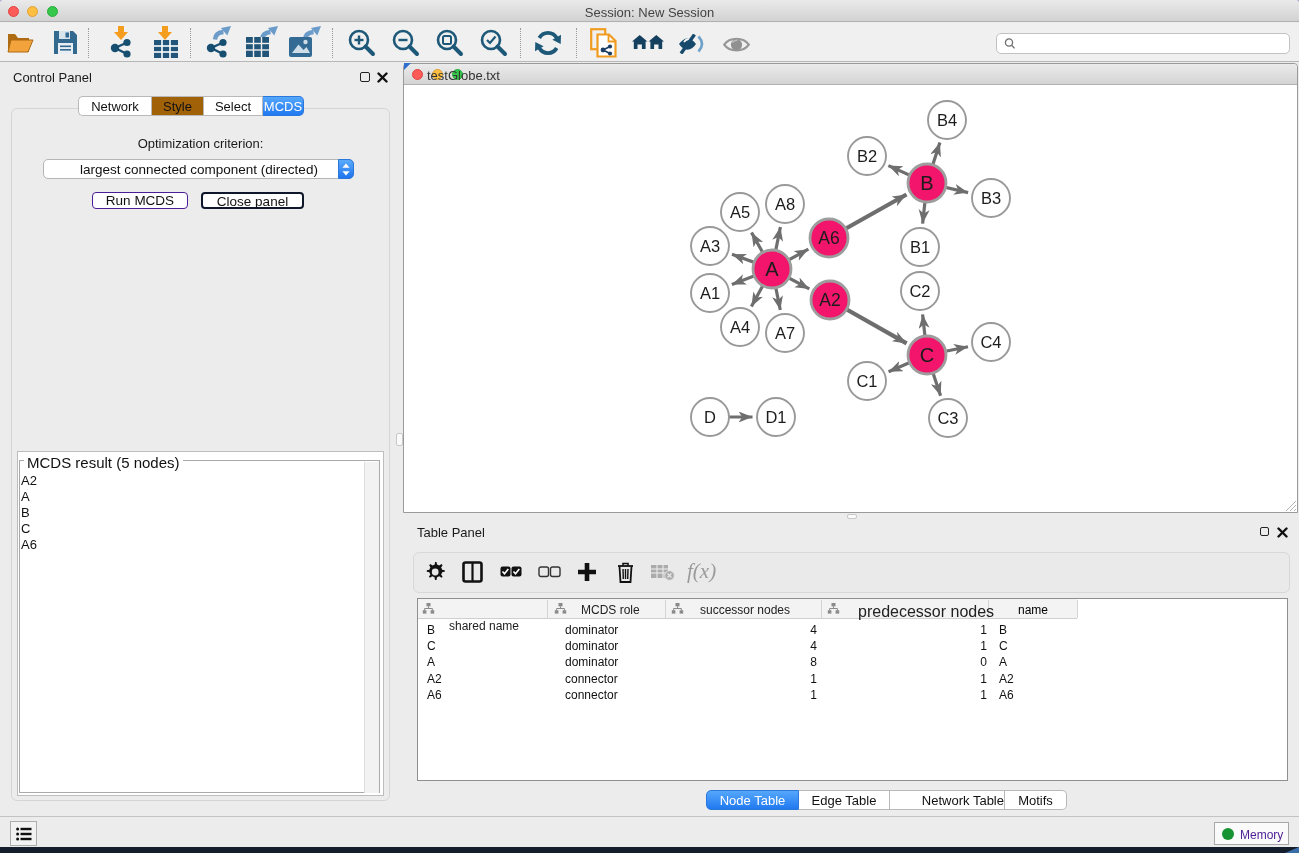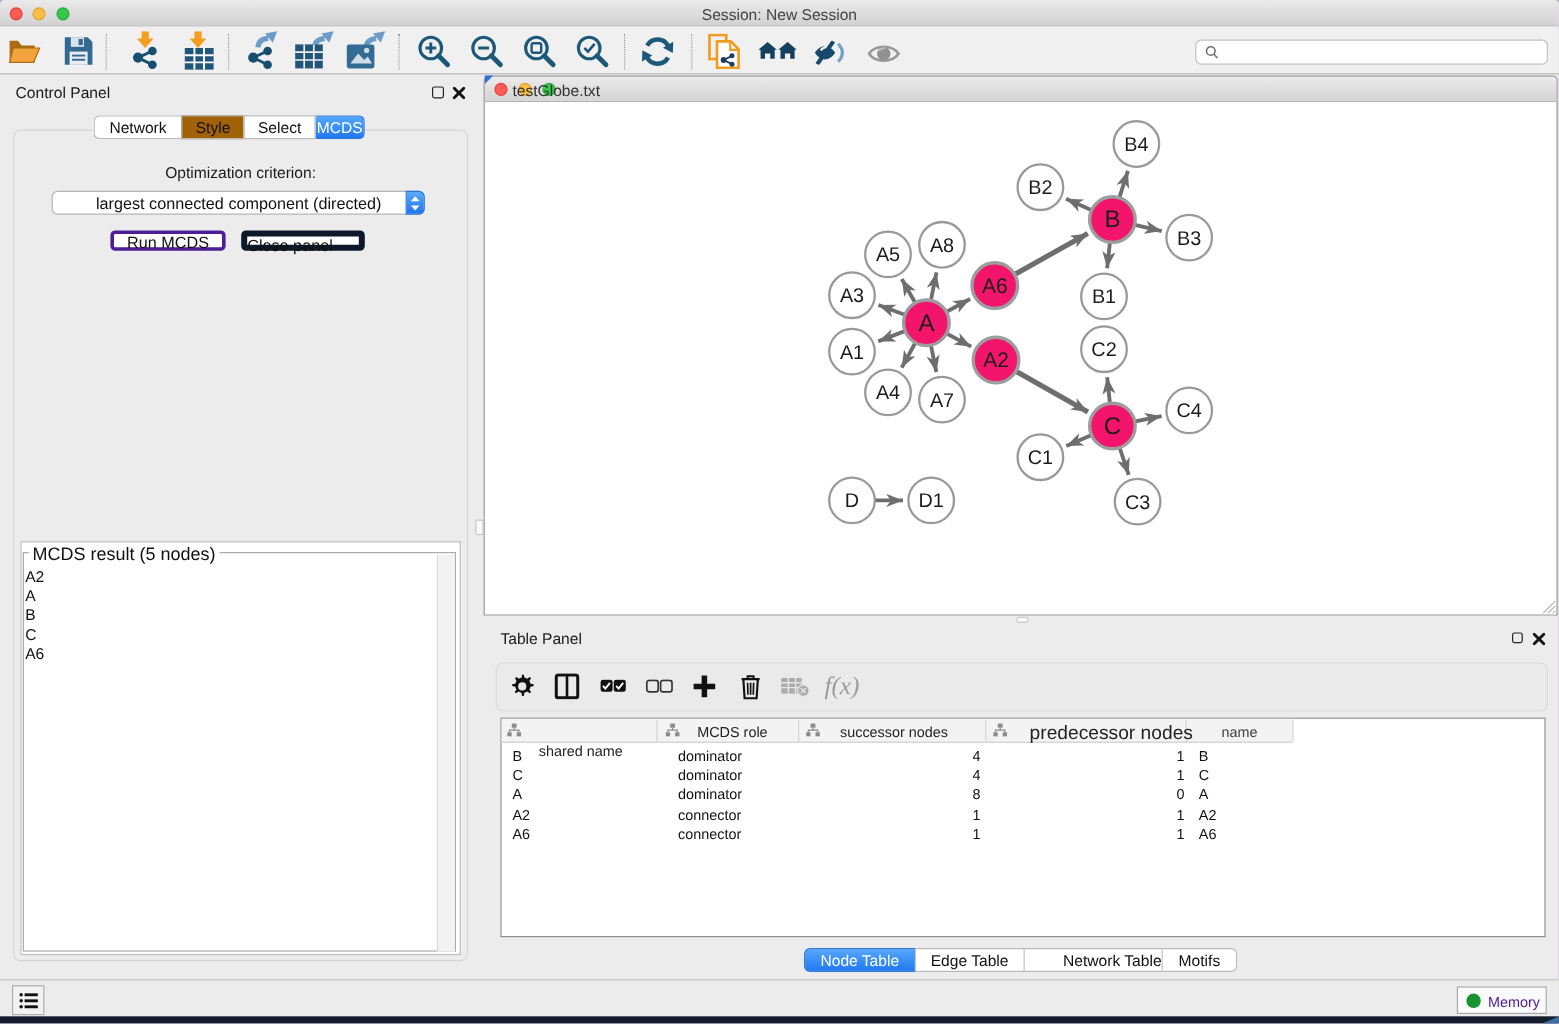--- a/index.html
+++ b/index.html
@@ -178,22 +178,22 @@
 <div class="abs" style="left:11px;top:136px;width:379px;text-align:center;font-size:13px;color:#1a1a1a;">Optimization criterion:</div>
 
 <div class="abs" style="left:43px;top:159px;width:311px;height:19.5px;background:#fff;border:1px solid #b5b5b5;border-radius:5px;"></div>
 <div class="abs" style="left:56px;top:162px;font-size:13.5px;color:#111;padding-left:24px;">largest connected component (directed)</div>
 <div class="abs" style="left:338px;top:159px;width:16px;height:19.5px;background:linear-gradient(#5babfc,#1f74ef);border:1px solid #2b78dd;border-radius:0 5px 5px 0;"></div>
 <svg class="abs" style="left:341px;top:162.5px" width="10" height="13" viewBox="0 0 10 13">
     <path d="M5 0.5 L8.6 4.8 L1.4 4.8 Z" fill="#fff"></path>
     <path d="M5 12.5 L8.6 8.2 L1.4 8.2 Z" fill="#fff"></path>
   </svg>
 
-<div class="abs" style="left:92px;top:192px;width:96px;height:17px;background:#fff;border:3px solid #4c1d95;border-radius:4px;text-align:center;line-height:16px;font-size:13.5px;color:#111;">Run MCDS</div>
-<div class="abs" style="left:201px;top:192px;width:103px;height:17px;background:#fff;border:5px solid #0f172a;border-radius:4px;text-align:left;line-height:16px;font-size:13.5px;color:#111;">Close panel</div>
+<div class="abs" style="left:92px;top:192px;width:96px;height:17px;background:#fff;border:1px solid #4c1d95;border-radius:4px;text-align:center;line-height:16px;font-size:13.5px;color:#111;">Run MCDS</div>
+<div class="abs" style="left:201px;top:192px;width:103px;height:17px;background:#fff;border:2px solid #0f172a;border-radius:4px;text-align:center;line-height:16px;font-size:13.5px;color:#111;">Close panel</div>
 
 <div class="abs" style="left:17px;top:451px;width:367px;height:345px;background:#fff;border:1px solid #bdbdbd;"></div>
 <div class="abs" style="left:19px;top:460px;width:361px;height:333px;border:1px solid #aaa;"></div>
 <div class="abs" style="left:24px;top:454px;background:#fff;padding:0 3px;font-size:15px;color:#111;">MCDS result (5 nodes)</div>
 <div class="abs" style="left:364px;top:462px;width:15px;height:331px;background:#f2f2f2;border-left:1px solid #ddd;"></div>
 <div class="abs" style="left:21px;top:473px;font-size:13px;color:#111;line-height:16px;">A2<br>A<br>B<br>C<br>A6</div>
 
 <div class="abs" style="left:403px;top:63px;width:895px;height:450px;background:#fff;border:1px solid #9a9a9a;border-radius:4px 4px 0 0;"></div>
 <div class="abs" style="left:404px;top:64px;width:893px;height:21px;background:linear-gradient(#ebebeb,#d4d4d4);border-bottom:1px solid #b0b0b0;border-radius:4px 4px 0 0;"></div>
 <div class="abs" style="left:404px;top:63px;width:0;height:0;border-top:7px solid #2f6fd0;border-right:7px solid transparent;"></div>
@@ -374,30 +374,30 @@
 <svg class="abs" style="left:827px;top:602px" width="13" height="13" viewBox="0 0 13 13">
 <rect x="4.5" y="1" width="4" height="3.4" fill="#8a8a8a"></rect>
 <rect x="0.8" y="8.2" width="3.6" height="3.4" fill="#8a8a8a"></rect>
 <rect x="8.6" y="8.2" width="3.6" height="3.4" fill="#8a8a8a"></rect>
 <path d="M6.5 4.5 L6.5 6.5 M2.6 8 L2.6 6.5 L10.4 6.5 L10.4 8" fill="none" stroke="#8a8a8a" stroke-width="1"></path>
 </svg>
 <div class="abs" style="left:449px;top:603px;font-size:12px;color:#222;margin-top:16px;">shared name</div>
 <div class="abs" style="left:581px;top:603px;font-size:12px;color:#222;">MCDS role</div>
 <div class="abs" style="left:700px;top:603px;font-size:12px;color:#222;">successor nodes</div>
 <div class="abs" style="left:858px;top:603px;font-size:16px;color:#222;">predecessor nodes</div>
-<div class="abs" style="left:1018px;top:603px;font-size:12px;color:#404040;">name</div>
+<div class="abs" style="left:1018px;top:603px;font-size:12px;color:#000000;">name</div>
 
 <div class="abs" style="left:427px;top:622px;font-size:12px;color:#111;line-height:16.2px;">B<br>C<br>A<br>A2<br>A6</div>
 <div class="abs" style="left:565px;top:622px;font-size:12px;color:#111;line-height:16.2px;">dominator<br>dominator<br>dominator<br>connector<br>connector</div>
 <div class="abs" style="left:740px;top:622px;width:77px;font-size:12px;color:#111;line-height:16.2px;text-align:right;">4<br>4<br>8<br>1<br>1</div>
 <div class="abs" style="left:910px;top:622px;width:77px;font-size:12px;color:#111;line-height:16.2px;text-align:right;">1<br>1<br>0<br>1<br>1</div>
 <div class="abs" style="left:999px;top:622px;font-size:12px;color:#111;line-height:16.2px;">B<br>C<br>A<br>A2<br>A6</div>
 
 <div class="abs" style="left:670px;top:790px;height:20px;display:flex;font-size:13px;">
- <div style="width:93px;background:linear-gradient(#55a7fb,#2179f1);border:1px solid #2b78dd;border-radius:5px 0 0 5px;text-align:center;line-height:19px;color:#fff;">Node Table</div>
+ <div style="width:93px;background:linear-gradient(#55a7fb,#2179f1);border:1px solid #2b78dd;border-radius:5px 0 0 5px;text-align:center;line-height:19px;color:#fff;margin-left:36px;">Node Table</div>
  <div style="width:91px;background:#fff;border:1px solid #b9b9b9;border-left:none;text-align:center;line-height:19px;color:#111;">Edge Table</div>
  <div style="width:115px;background:#fff;border:1px solid #b9b9b9;border-left:none;text-align:right;line-height:19px;color:#111;">Network Table</div>
  <div style="width:62px;background:#fff;border:1px solid #b9b9b9;border-left:none;border-radius:0 5px 5px 0;text-align:center;line-height:19px;color:#111;">Motifs</div>
 </div>
 
 <div class="abs" style="left:0;top:816px;width:1299px;height:31px;background:#ececec;border-top:1px solid #c3c3c3;"></div>
 <div class="abs" style="left:10px;top:821px;width:27px;height:25px;background:#f2f2f2;border:1px solid #adadad;"></div>
 <svg class="abs" style="left:16px;top:827px" width="16" height="14" viewBox="0 0 16 14">
 <g fill="#111">
       <circle cx="1.6" cy="2" r="1.5"></circle>

